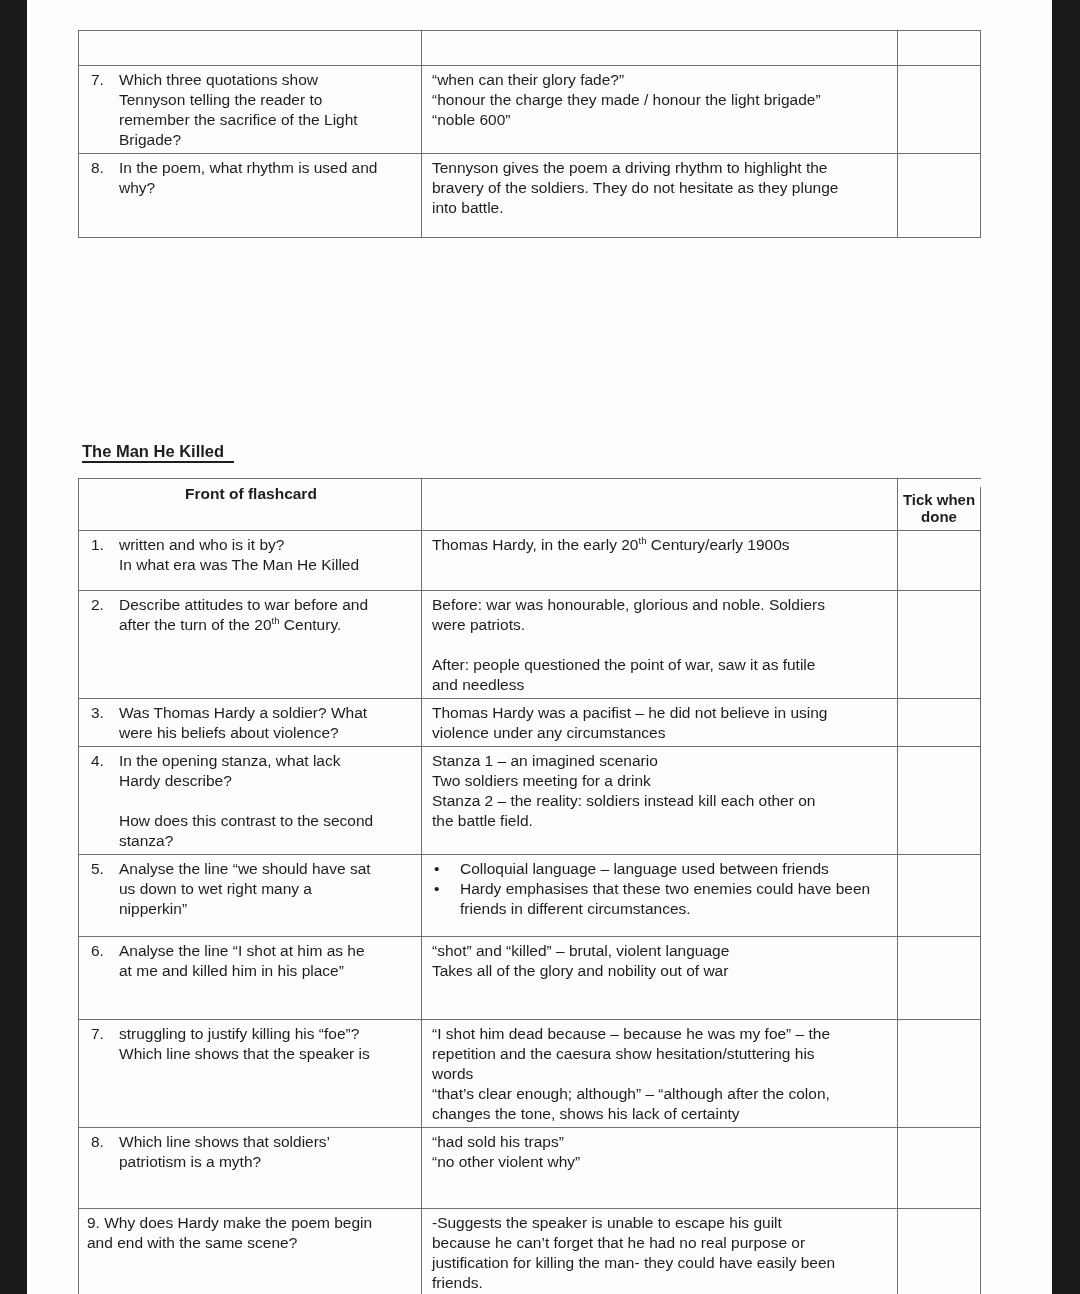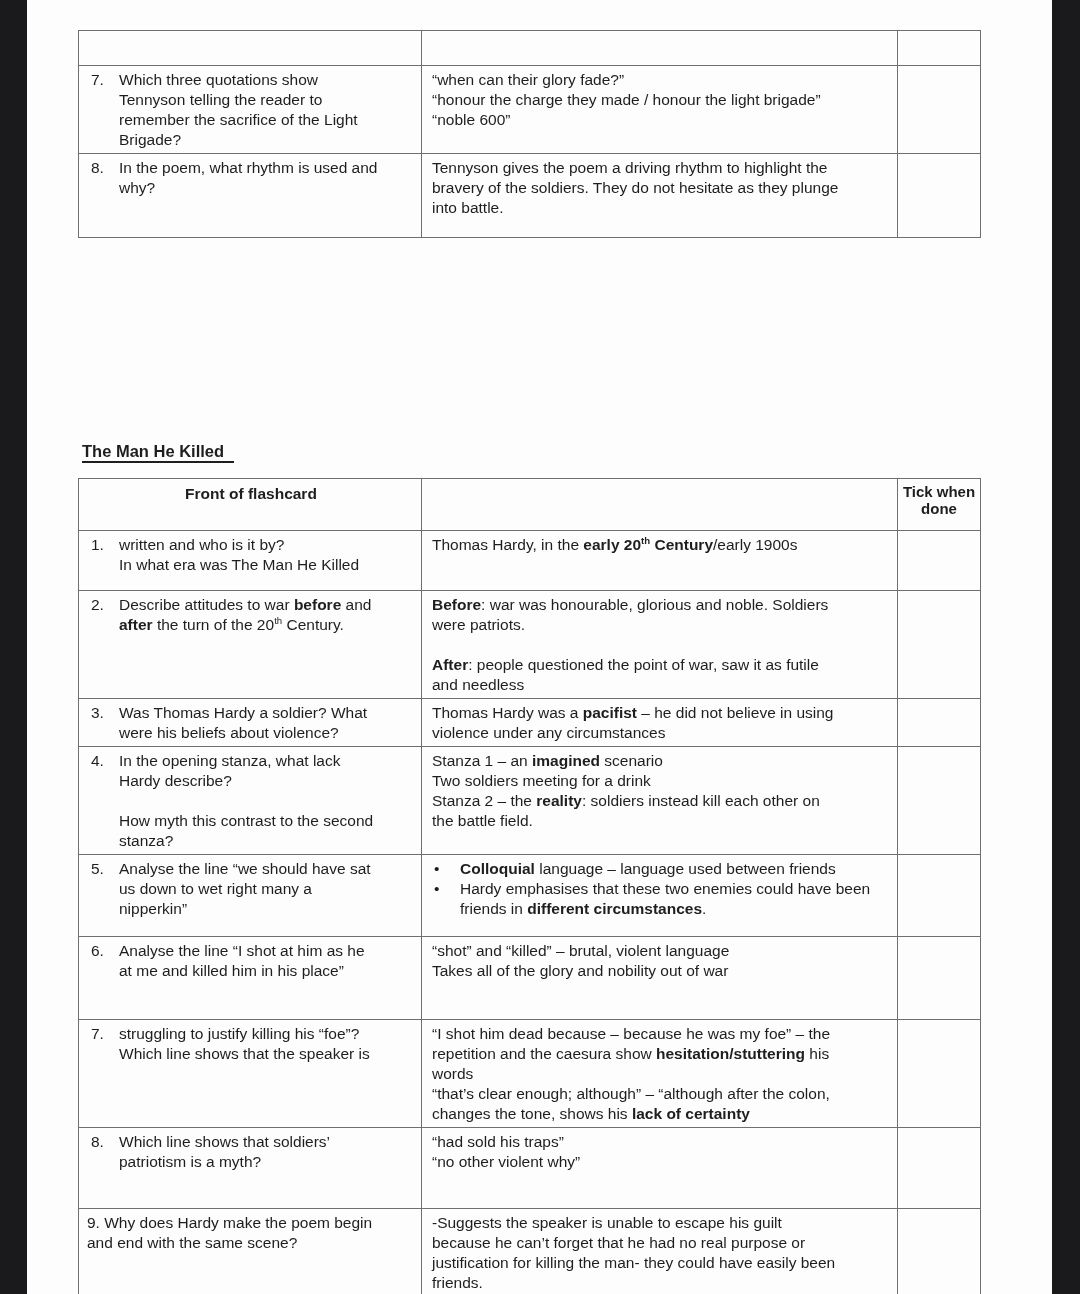--- a/index.html
+++ b/index.html
@@ -22,31 +22,31 @@
   .tbl.main{top:478px;}
 
   .t-row{display:grid;grid-template-columns:343px 476px 1fr;}
   .cell{border-right:1.5px solid var(--bc);border-bottom:1.5px solid var(--bc);
         padding:4px 6px 3px 8px;font-size:15.5px;line-height:20px;}
   .a-cell{padding-left:10px;}
   .tick-cell{padding:0;}
 
   .t-row.header{min-height:52px;}
   .h-cell{font-weight:bold;text-align:center;padding-top:5px;}
-  .h-cell.tick{font-size:15px;line-height:17px;padding:4px 2px;}
+  .h-cell.tick{font-size:15px;line-height:17px;padding:4px 2px;margin-top:8px;}
 
   .q-cell.hang{display:flex;}
   .num{flex:0 0 32px;padding-left:4px;}
   .q-text{flex:1;}
 
   .ln{min-height:20px;}
   .ln.bullet{display:flex;}
   .bul{flex:0 0 28px;padding-left:2px;}
   .btxt{flex:1;}
-  b{font-weight:bold;}
+  b{font-weight:normal;}
   sup{font-size:62%;vertical-align:super;line-height:0;}
 
   .heading{position:absolute;top:442px;left:4px;font-size:16.5px;font-weight:bold;}
   .heading span{border-bottom:2px solid var(--ink);padding-right:10px;padding-bottom:1px;}
 </style>
 </head>
 <body>
 
 <div class="stage">
   <div class="edge left"></div>
@@ -148,21 +148,21 @@
           </div>
           <div class="cell tick-cell"></div>
         </div>
         <div class="t-row" style="min-height: 100px;">
           <div class="cell q-cell hang">
             <span class="num">4.</span>
             <div class="q-text">
               <div class="ln">In the opening stanza, what lack</div>
               <div class="ln">Hardy describe?</div>
               <div class="ln">&nbsp;</div>
-              <div class="ln">How myth this contrast to the second</div>
+              <div class="ln">How does this contrast to the second</div>
               <div class="ln">stanza?</div>
             </div>
           </div>
           <div class="cell a-cell">
             <div class="ln">Stanza 1 – an <b>imagined</b> scenario</div>
             <div class="ln">Two soldiers meeting for a drink</div>
             <div class="ln">Stanza 2 – the <b>reality</b>: soldiers instead kill each other on</div>
             <div class="ln">the battle field.</div>
           </div>
           <div class="cell tick-cell"></div>

